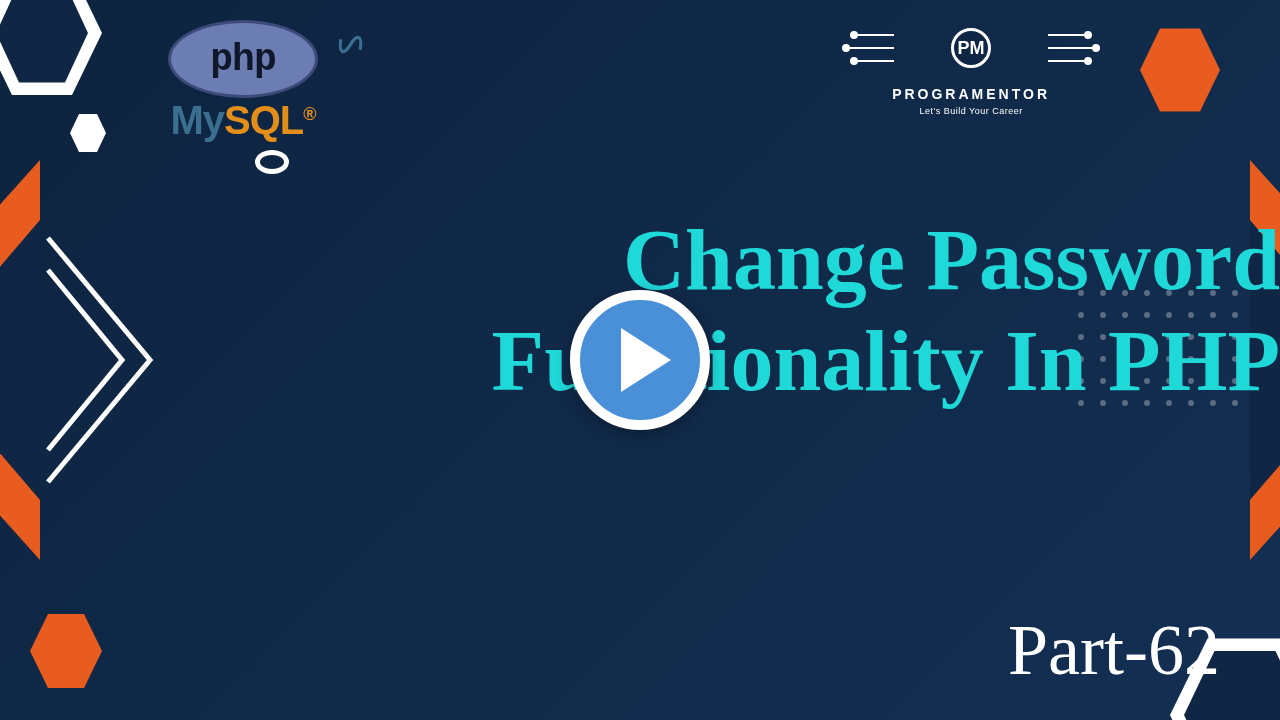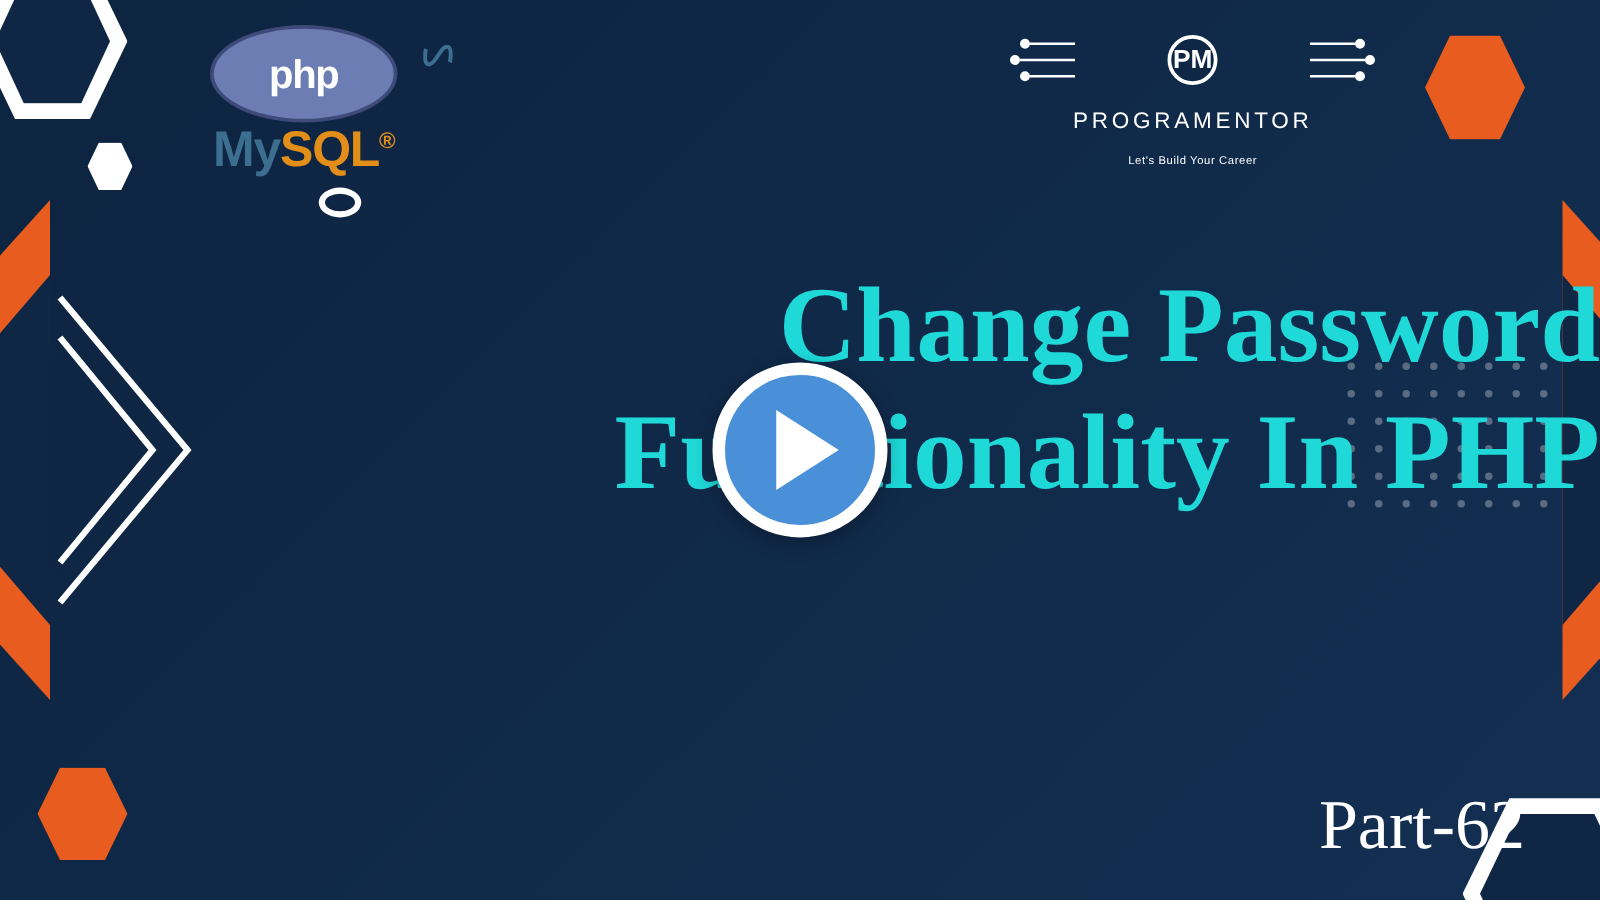--- a/index.html
+++ b/index.html
@@ -125,24 +125,24 @@
   .php-oval {
     width: 150px; height: 78px;
     background: #6b7db3;
     border-radius: 50%;
     display: flex;
     align-items: center;
     justify-content: center;
     border: 3px solid #3e4a7a;
   }
   .php-oval span {
-    color: #ffffff;
+    color: #0f172a;
     font-weight: 900;
-    font-size: 32px;
-    font-family: Liberation Sans, sans-serif;
+    font-size: 38px;
+    font-family: Liberation Mono, monospace;
     letter-spacing: -1px;
   }
   .mysql-text {
     font-family: Arial, sans-serif;
     font-weight: 700;
     font-size: 40px;
     letter-spacing: -1px;
   }
   .mysql-text .my { color: #3b6e8f; }
   .mysql-text .sql { color: #e48e1a; }
@@ -179,38 +179,38 @@
     align-items: center;
     justify-content: center;
     margin-bottom: 6px;
   }
   .brand-circle {
     width: 40px; height: 40px;
     border: 3px solid #fff;
     border-radius: 50%;
     display: flex; align-items: center; justify-content: center;
     font-weight: 700;
-    font-size: 21px;
+    font-size: 18px;
     background: #0f2744;
     z-index: 2;
     text-align: center;
   }
   .circuit {
     position: absolute;
   }
   .circuit.left { left: -52px; }
   .circuit.right { right: -52px; transform: scaleX(-1); }
   .brand-name {
-    font-size: 18px;
-    font-weight: 400;
+    font-size: 14px;
+    font-weight: 700;
     letter-spacing: 3px;
   }
   .brand-tag {
     font-size: 9px;
-    margin-top: 16px;
+    margin-top: 4px;
     letter-spacing: 0.5px;
   }
 
   
   .title {
     position: absolute;
     top: 210px;
     left: 0; right: 0;
     text-align: right;
     color: #1fd8d8;
@@ -259,21 +259,21 @@
     top: -12px;
     color: #e85d1f;
     font-size: 30px;
     font-family: Arial, sans-serif;
   }
   .bottom-right {
     position: absolute;
     bottom: 28px;
     right: 60px;
     color: #fff;
-    font-size: 56px;
+    font-size: 72px;
     font-family: Georgia, serif;
   }
 </style>
 </head>
 <body>
 
 <div class="thumbnail">
 
   <div class="hex-outline" style="top:-36px; left:-18px;"></div>
   <div class="hex-small-white" style="top:112px; left:70px;"></div>

